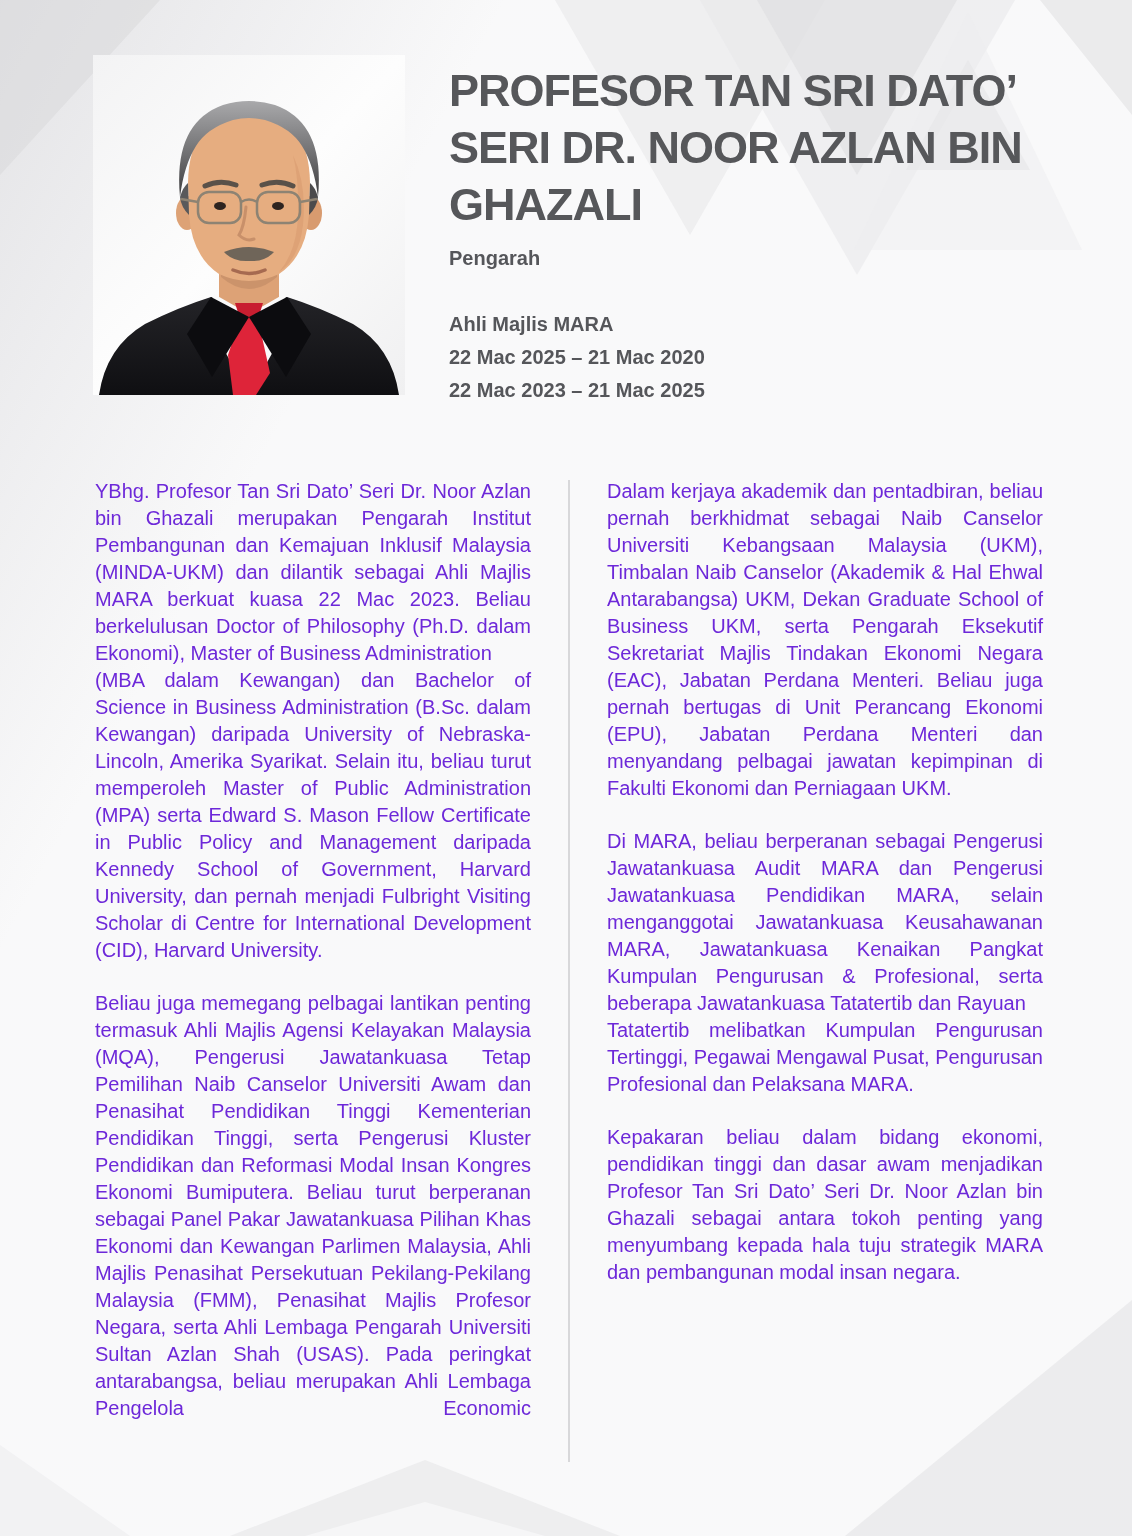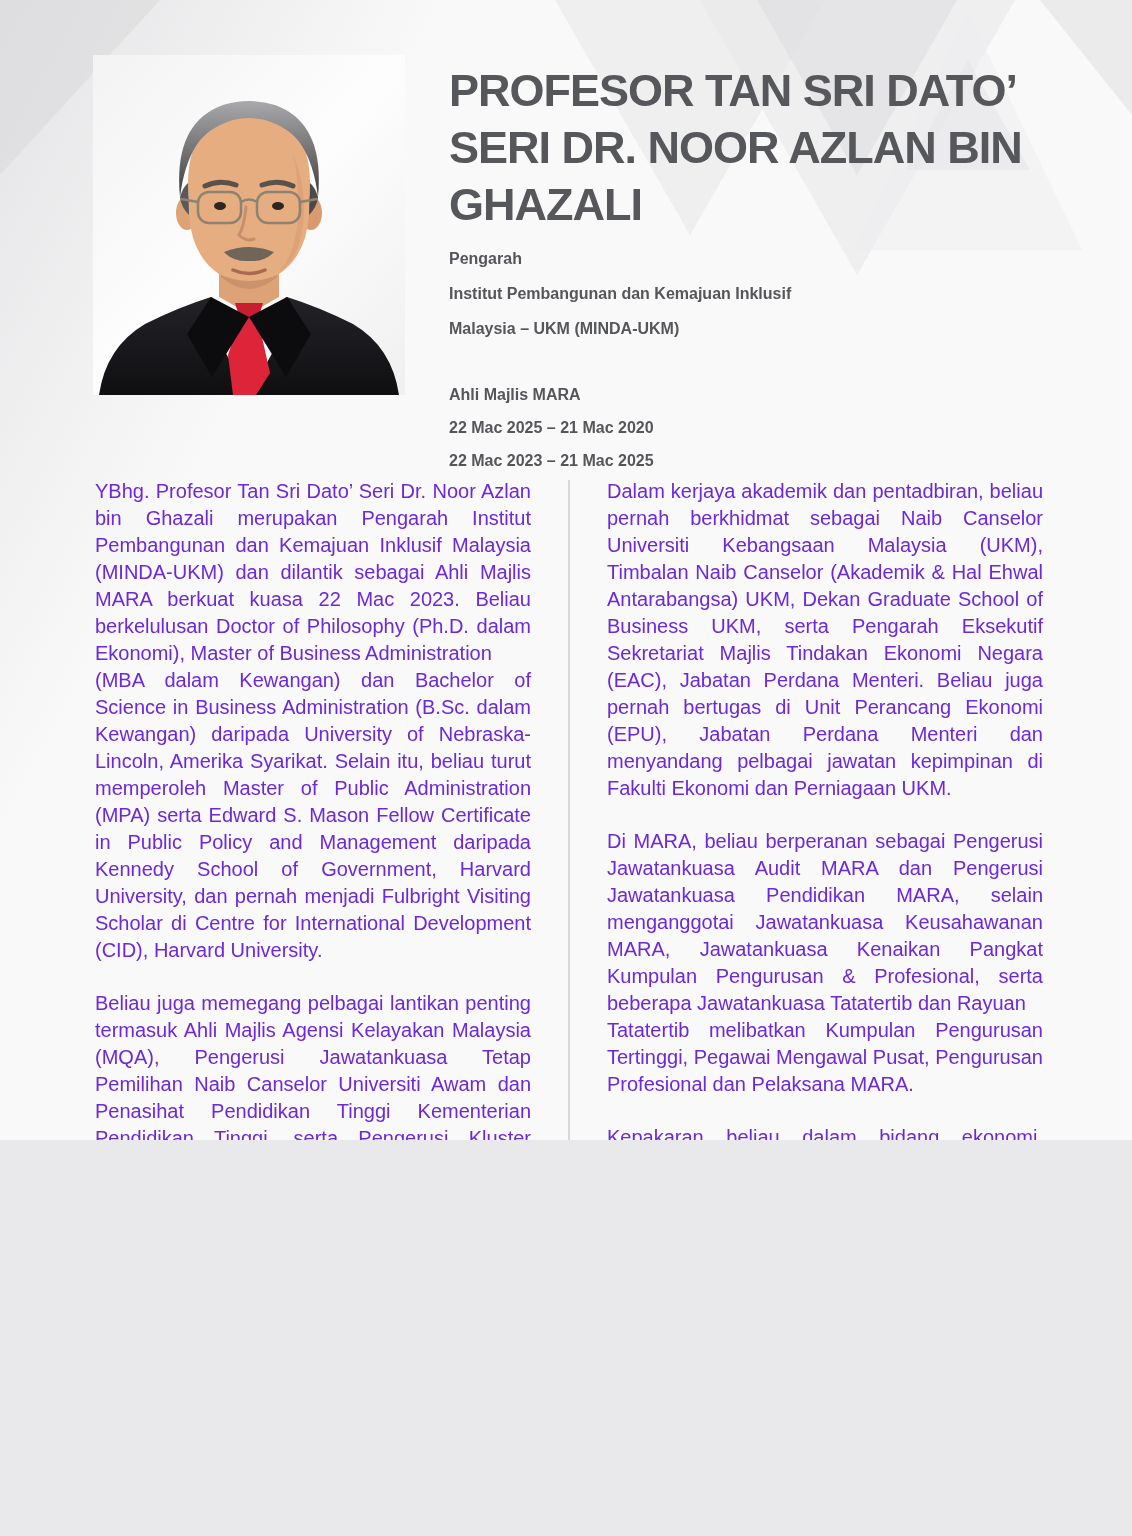--- a/index.html
+++ b/index.html
@@ -1,18 +1,18 @@
 <!DOCTYPE html>
 <html><head>
 <meta charset="utf-8">
 <style>
   html,body{margin:0;padding:0;background:#e9e9eb;}
   .page{
     position:relative;
-    width:1132px;height:1140px;
+    width:1132px;height:1536px;
     margin:0 auto;
     background:#f6f6f7;
     overflow:hidden;
     font-family:"Liberation Sans","DejaVu Sans",sans-serif;
   }
   .corner-sweep{
     position:absolute;inset:0;pointer-events:none;
     background:linear-gradient(118deg, rgba(210,210,214,0.55) 0%, rgba(255,255,255,0) 26%),
                linear-gradient(0deg, rgba(255,255,255,0.35), rgba(255,255,255,0.35));
   }
@@ -25,21 +25,21 @@
   .head-text{
     position:absolute;left:449px;top:62px;width:645px;
   }
   .name{
     margin:0 0 8px 0;
     font-size:45px;line-height:57px;font-weight:700;
     letter-spacing:-1px;color:#56575a;
     white-space:pre-line;
   }
   .sub{
-    margin:0;font-weight:700;font-size:16px;line-height:35px;
+    margin:0;font-weight:700;font-size:20px;line-height:35px;
     color:#55565a;white-space:pre-line;
   }
   .role-block{margin-top:32px;}
   .role-block .sub{line-height:33px;}
   .columns{
     position:absolute;left:95px;top:478px;width:950px;
     display:flex;align-items:flex-start;
   }
   .col{width:436px;}
   .divider{
@@ -137,22 +137,20 @@
       <path d="M118 242 L156 262 L119 322 L94 279 Z" fill="#0c0c0f"></path>
       <path d="M194 242 L156 262 L193 322 L218 279 Z" fill="#0c0c0f"></path>
     </svg>
   </div>
 
   <header class="head-text">
     <h1 class="name">PROFESOR TAN SRI DATO’
 SERI DR. NOOR AZLAN BIN
 GHAZALI</h1>
     <p class="sub">Pengarah</p>
-    <p class="sub">Institut Pembangunan dan Kemajuan Inklusif
-Malaysia – UKM (MINDA-UKM)</p>
     <div class="role-block">
       <p class="sub">Ahli Majlis MARA</p>
       <p class="sub">22 Mac 2025 – 21 Mac 2020</p>
       <p class="sub">22 Mac 2023 – 21 Mac 2025</p>
     </div>
   </header>
 
   <main class="columns">
     <section class="col col-left">
         <p class="body-par">YBhg. Profesor Tan Sri Dato’ Seri Dr. Noor Azlan bin Ghazali merupakan Pengarah Institut Pembangunan dan Kemajuan Inklusif Malaysia (MINDA-UKM) dan dilantik sebagai Ahli Majlis MARA berkuat kuasa 22 Mac 2023. Beliau berkelulusan Doctor of Philosophy (Ph.D. dalam Ekonomi), Master of Business Administration

